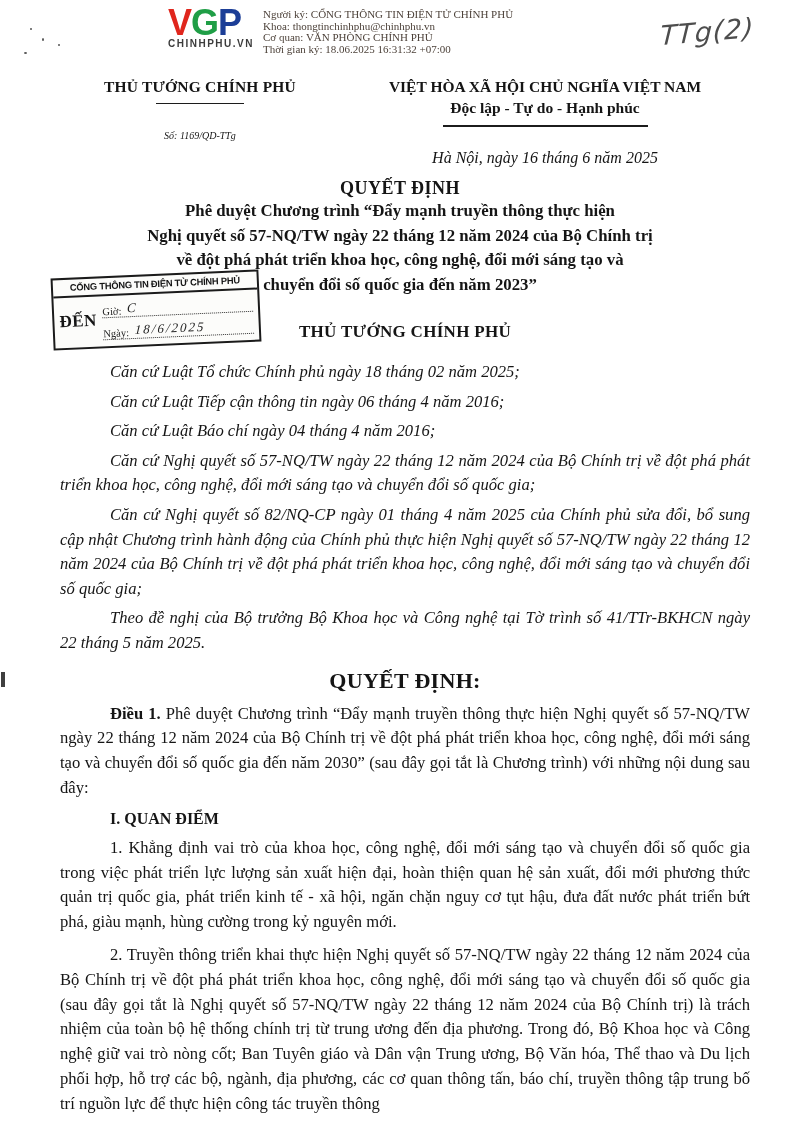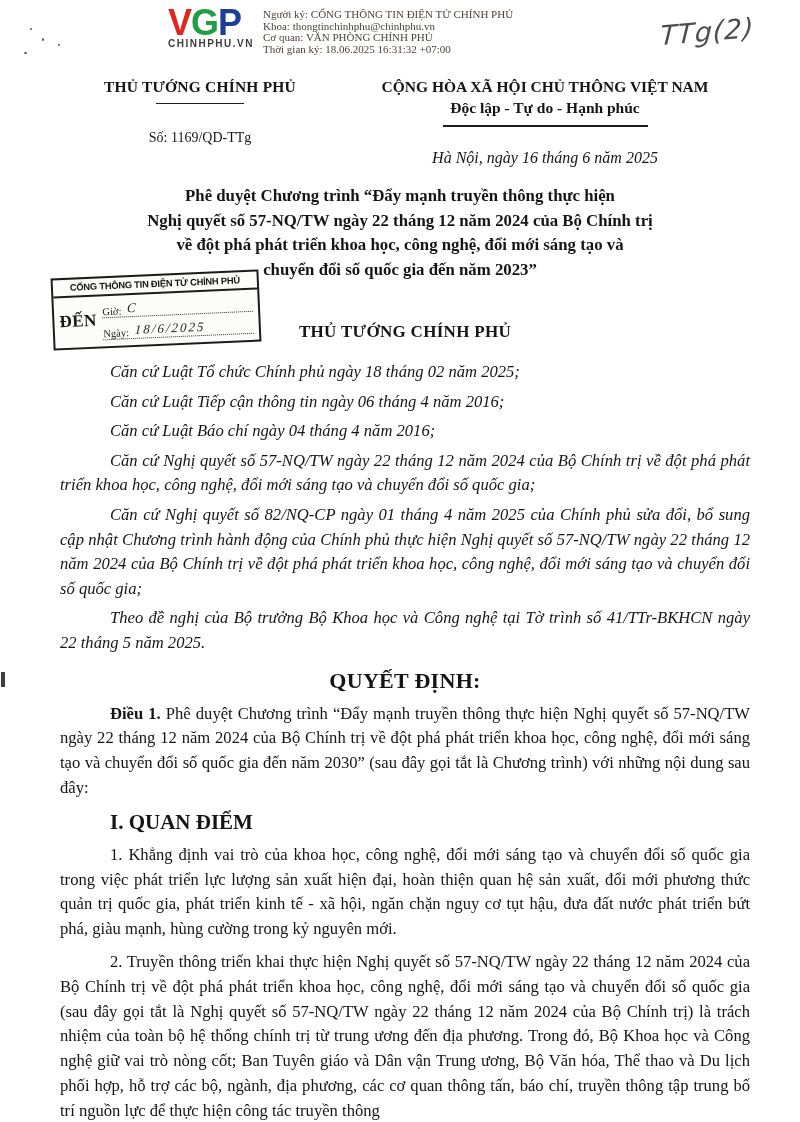--- a/index.html
+++ b/index.html
@@ -23,21 +23,21 @@
   .noise-dot { position:absolute; background:#555; border-radius:50%; }
   
   .header-row { position:absolute; left:60px; top:78px; width:690px; display:flex; }
   .hcol-left { width:280px; text-align:center; }
   .hcol-right { flex:1; text-align:center; }
   .h-org { font-weight:bold; font-size:15.5px; letter-spacing:.2px; }
   .h-rule-s { width:88px; border-top:1.5px solid #1c1c1c; margin:7px auto 0; }
   .h-country { font-weight:bold; font-size:15.5px; }
   .h-motto { font-weight:bold; font-size:15.5px; margin-top:3px; }
   .h-rule-l { width:205px; border-top:2px solid #1c1c1c; margin:8px auto 0; }
-  .h-num { font-size:14px; margin-top:26px; }
+  .h-num { font-size:10px; margin-top:26px;font-style:italic; }
   .h-date { font-size:16px; font-weight:normal; font-style:italic; margin-top:22px; }
   
   .titleblock { position:absolute; left:70px; top:178px; width:660px; text-align:center; }
   .t-head { font-weight:bold; font-size:18px; letter-spacing:.5px; }
   .t-line { font-weight:bold; font-size:16.8px; line-height:24.5px; }
   .titleblock .t-line:first-of-type { margin-top:6px; }
   
   .stamp {
     position:absolute; left:52px; top:274px; width:208px;
     border:2px solid #1b1b1b; background:rgba(252,252,250,.95);
@@ -58,21 +58,21 @@
   .bodyflow { position:absolute; left:60px; top:322px; width:690px; }
   .issuer { text-align:center; font-weight:bold; font-size:17px; letter-spacing:.3px; }
   .preamble { margin-top:18px; }
   .preamble p {
     font-style:italic; font-size:16.6px; line-height:24.6px; text-indent:50px;
     text-align:justify; margin-bottom:5px;
   }
   .decide-head { text-align:center; font-weight:bold; font-size:22px; margin-top:12px; letter-spacing:.3px; }
   .article { font-size:16.6px; line-height:24.8px; text-indent:50px; text-align:justify; margin-top:8px; }
   .lead-bold { font-weight:bold; }
-  .sec-head { font-weight:bold; font-size:21px; margin-top:9px; text-indent:50px; }
+  .sec-head { font-weight:bold; font-size:16px; margin-top:9px; text-indent:50px; }
   .edge-tick { position:absolute; left:1px; top:672px; width:4px; height:15px; background:#3f3f3f; }
 </style>
 </head>
 <body>
 
 <div class="page">
 
   <div class="topzone">
     <div class="vgp-logo">
       <div class="vgp-letters"><span class="vgp-v">V</span><span class="vgp-g">G</span><span class="vgp-p">P</span></div>
@@ -91,28 +91,29 @@
     <div class="noise-dot" style="left:58px;top:44px;width:2px;height:2px;"></div>
   </div>
 
   <div class="header-row">
     <div class="hcol-left">
       <div class="h-org">THỦ TƯỚNG CHÍNH PHỦ</div>
       <div class="h-rule-s"></div>
       <div class="h-num">Số: 1169/QD-TTg</div>
     </div>
     <div class="hcol-right">
-      <div class="h-country">CỘNG HÒA XÃ HỘI CHỦ THÔNG VIỆT NAM</div>
+      <div class="h-country">VIỆT HÒA XÃ HỘI CHỦ NGHĨA VIỆT NAM</div>
       <div class="h-motto">Độc lập - Tự do - Hạnh phúc</div>
       <div class="h-rule-l"></div>
       <div class="h-date">Hà Nội, ngày 16 tháng 6 năm 2025</div>
     </div>
   </div>
 
   <div class="titleblock">
+    <div class="t-head">QUYẾT ĐỊNH</div>
     <div class="t-line">Phê duyệt Chương trình “Đẩy mạnh truyền thông thực hiện</div>
     <div class="t-line">Nghị quyết số 57-NQ/TW ngày 22 tháng 12 năm 2024 của Bộ Chính trị</div>
     <div class="t-line">về đột phá phát triển khoa học, công nghệ, đổi mới sáng tạo và</div>
     <div class="t-line">chuyển đổi số quốc gia đến năm 2023”</div>
   </div>
 
   <div class="stamp">
     <div class="stamp-org">CỔNG THÔNG TIN ĐIỆN TỬ CHÍNH PHỦ</div>
     <div class="stamp-body">
       <div class="stamp-den">ĐẾN</div>

